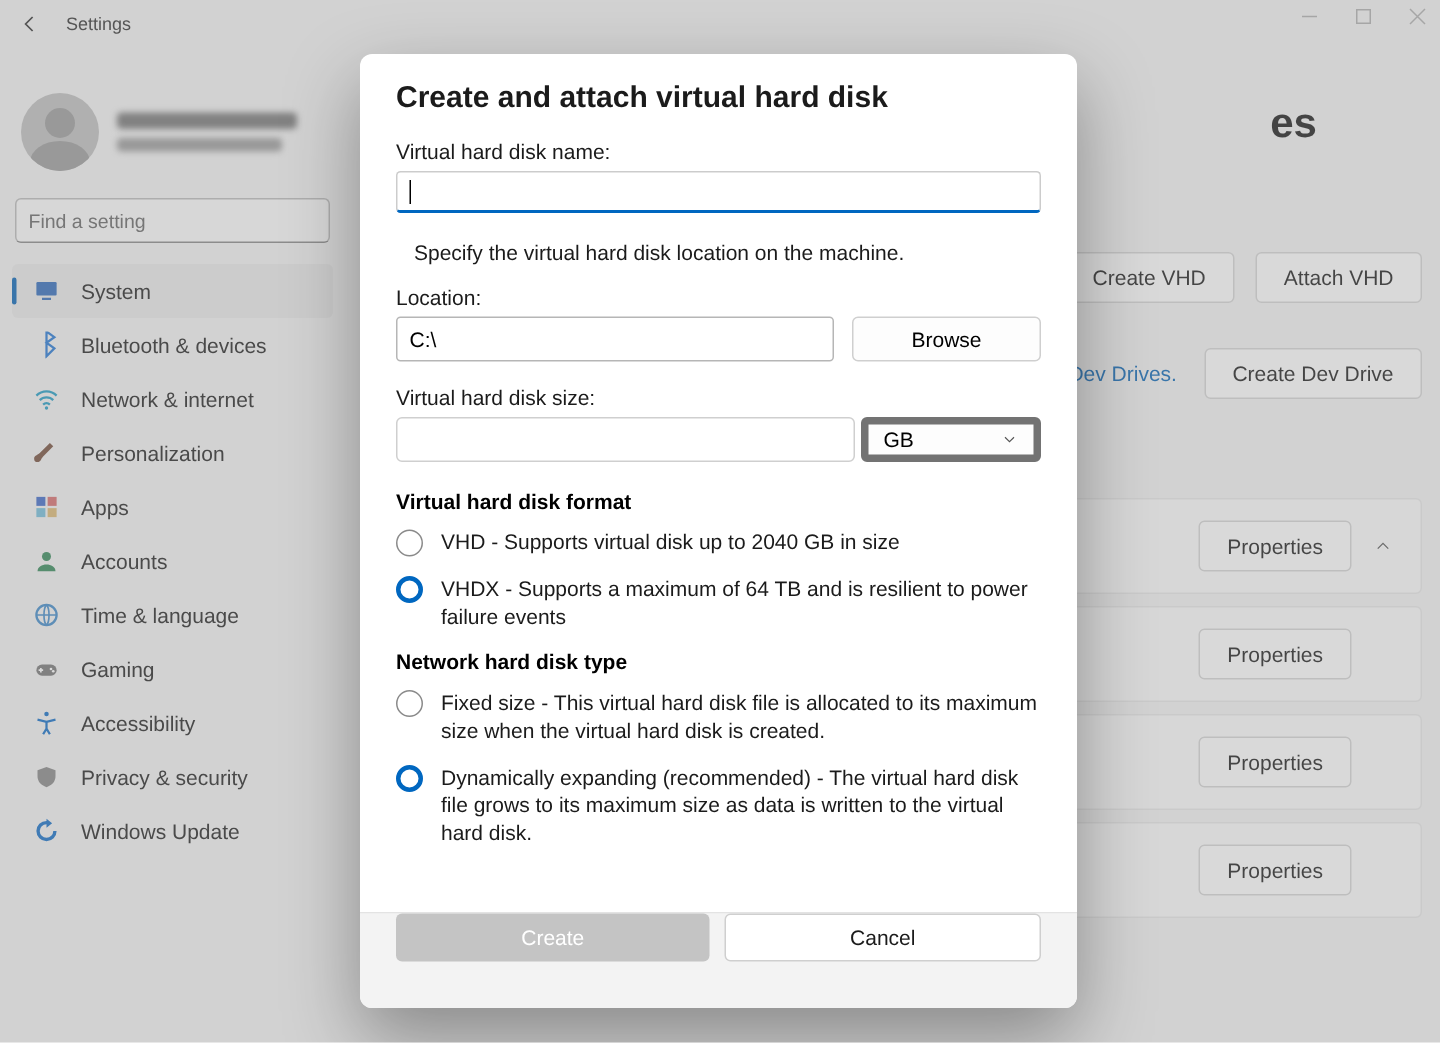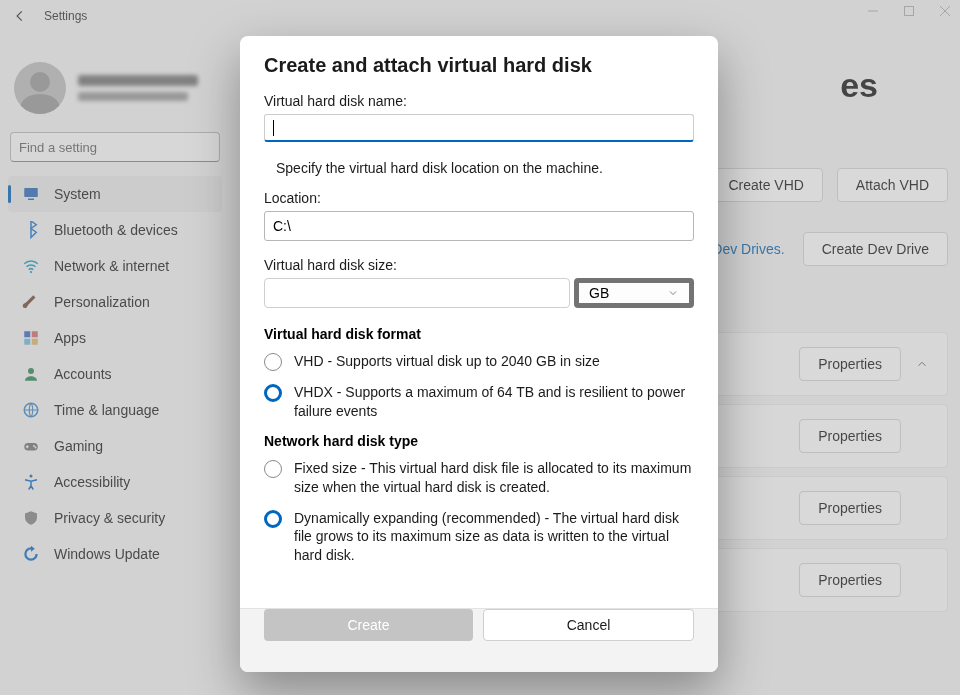--- a/index.html
+++ b/index.html
@@ -21,21 +21,21 @@
   .avatar::after{content:"";position:absolute;bottom:-8px;left:6px;width:40px;height:28px;border-radius:50% 50% 0 0;background:#9c9c9c;}
   .profile .text .name{ width:120px;height:11px;background:#777;border-radius:3px;margin-bottom:6px; filter:blur(2px);}
   .profile .text .email{ width:110px;height:9px;background:#9a9a9a;border-radius:3px; filter:blur(2px);}
   .search{ width:210px; height:30px; border:1px solid #bbb; border-bottom:1px solid #888; border-radius:4px; display:flex; align-items:center; padding:0 8px; font-size:13px; color:#666; background:#fbfbfb; margin:0 2px 14px 2px;}
   .nav{display:flex;flex-direction:column; gap:0px;}
   .nav-item{ display:flex; align-items:center; gap:14px; height:36px; padding:0 10px 0 14px; font-size:14px; color:#222; border-radius:4px; cursor:pointer;}
   .nav-item .icn{width:18px;height:18px;display:flex;align-items:center;justify-content:center;}
   .nav-item.selected{ background:#eaeaea; position:relative;}
   .nav-item.selected::before{content:"";position:absolute;left:0;top:9px;bottom:9px;width:3px;background:#0067c0;border-radius:2px;}
   .content{ position:absolute; left:260px; top:50px; right:12px;}
-  .bigtitle{ position:absolute; right:70px; top:16px; font-size:34px; font-weight:600; color:#1a1a1a;}
+  .bigtitle{ position:absolute; right:70px; top:16px; font-size:28px; font-weight:600; color:#1a1a1a;}
   .row{display:flex; gap:14px; align-items:center;}
   .rbtn{ border:1px solid #d5d5d5; background:#fefefe; border-radius:4px; height:34px; padding:0 18px; font-size:14px; color:#1b1b1b;}
   .link{color:#0067c0; font-size:14px; margin-right:4px;}
   .cards{ position:absolute; right:0; top:280px; display:flex; flex-direction:column; gap:0;}
   .card{ display:flex; justify-content:flex-end; align-items:center; height:64px; width:680px; border:1px solid #e7e7e7; background:#fbfbfb; border-radius:4px; padding:0 18px 0 0; gap:14px; margin-top:8px;}
   .card .rbtn{font-size:14px;}
   .chev{width:14px;height:14px;}
   .chev svg{width:14px;height:14px;stroke:#555;fill:none;stroke-width:1.5;}
   
   .dialog{ position:absolute; top:36px; left:240px; width:478px; height:636px; background:#fff; border-radius:8px; box-shadow:0 20px 50px rgba(0,0,0,0.35); display:flex; flex-direction:column; z-index:50;}
@@ -248,20 +248,21 @@
       <div class="dtitle">Create and attach virtual hard disk</div>
 
       <label class="lbl">Virtual hard disk name:</label>
       <input class="tin caret" value="" style="">
 
       <div class="hint">Specify the virtual hard disk location on the machine.</div>
 
       <label class="lbl">Location:</label>
       <div class="hz" style="margin-bottom:16px;">
         <input class="loc" value="C:\" style="">
+        <button class="browse">Browse</button>
       </div>
 
       <label class="lbl">Virtual hard disk size:</label>
       <div class="szrow">
         <input class="sz" value="" style="">
         <div class="unit">
           <span>GB</span>
           <svg viewBox="0 0 24 24">
               <path d="M6 9l6 6 6-6"></path>
             </svg>

